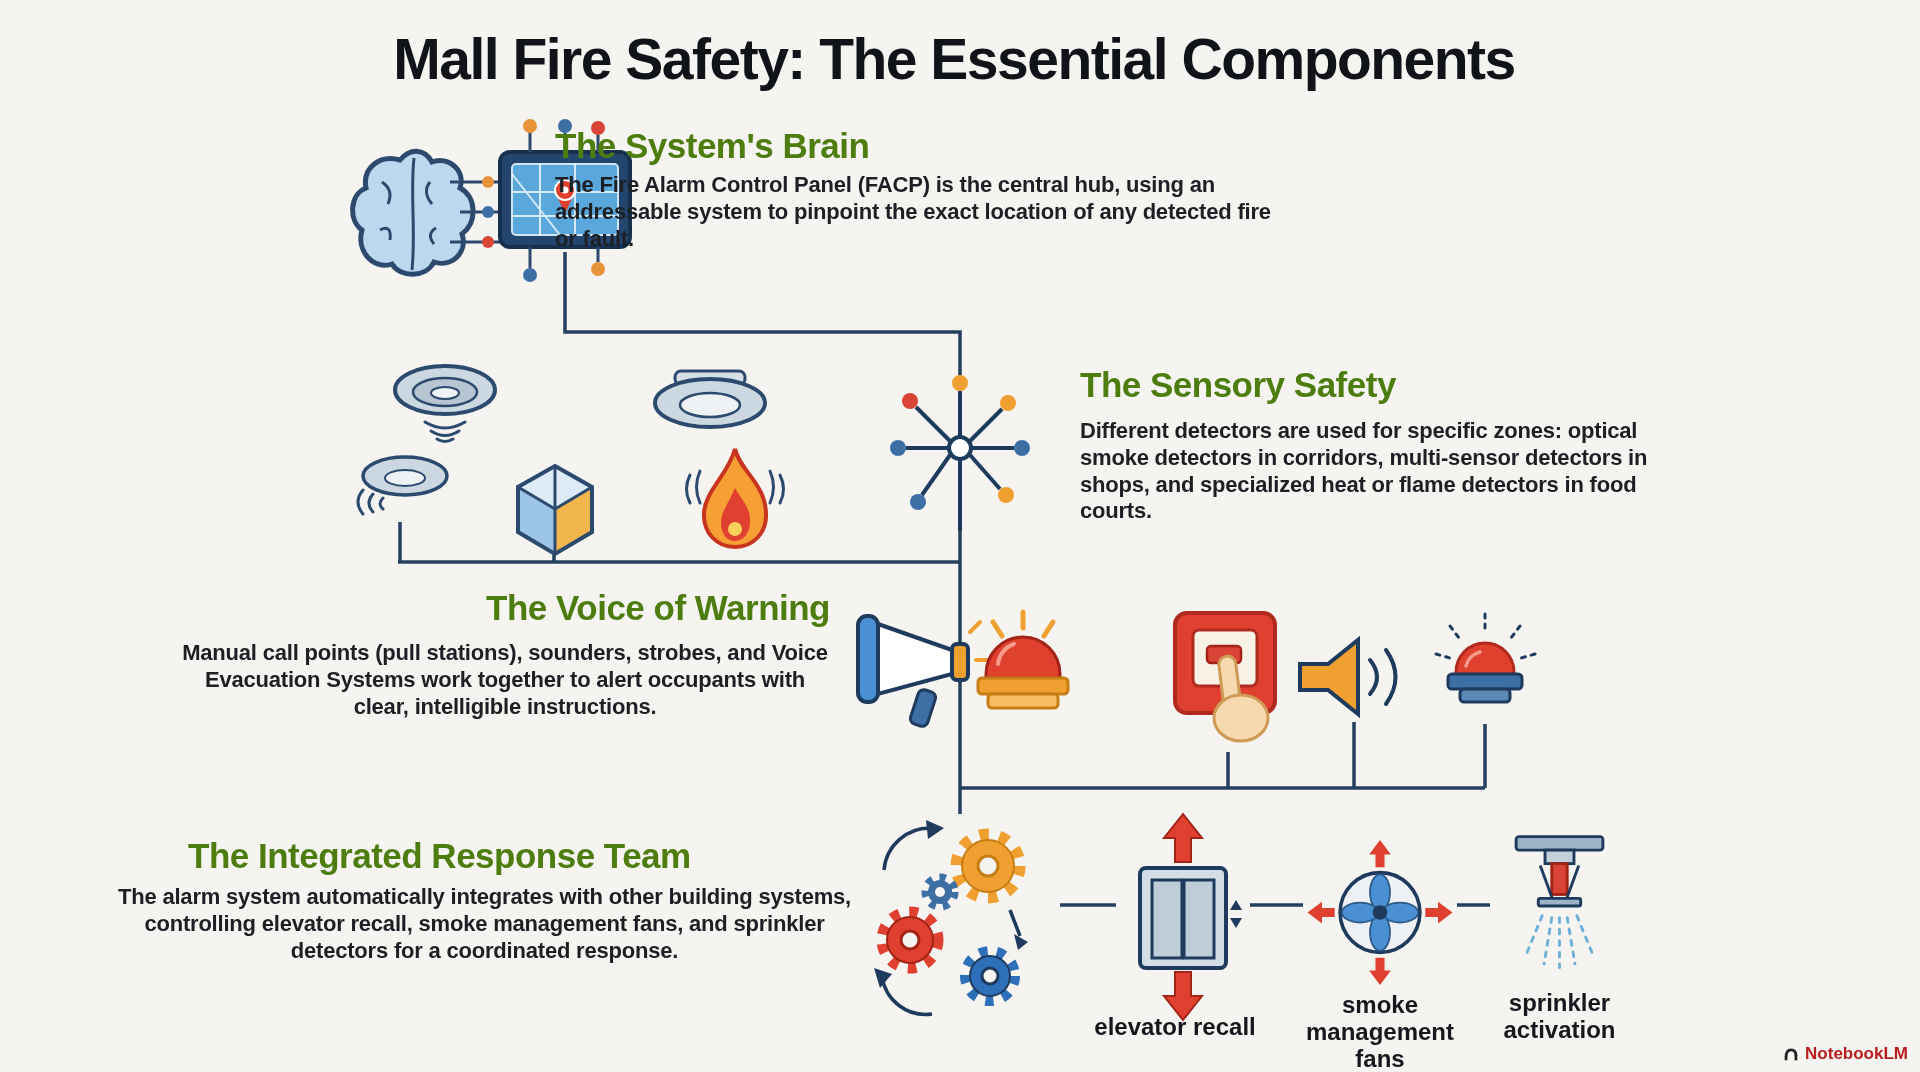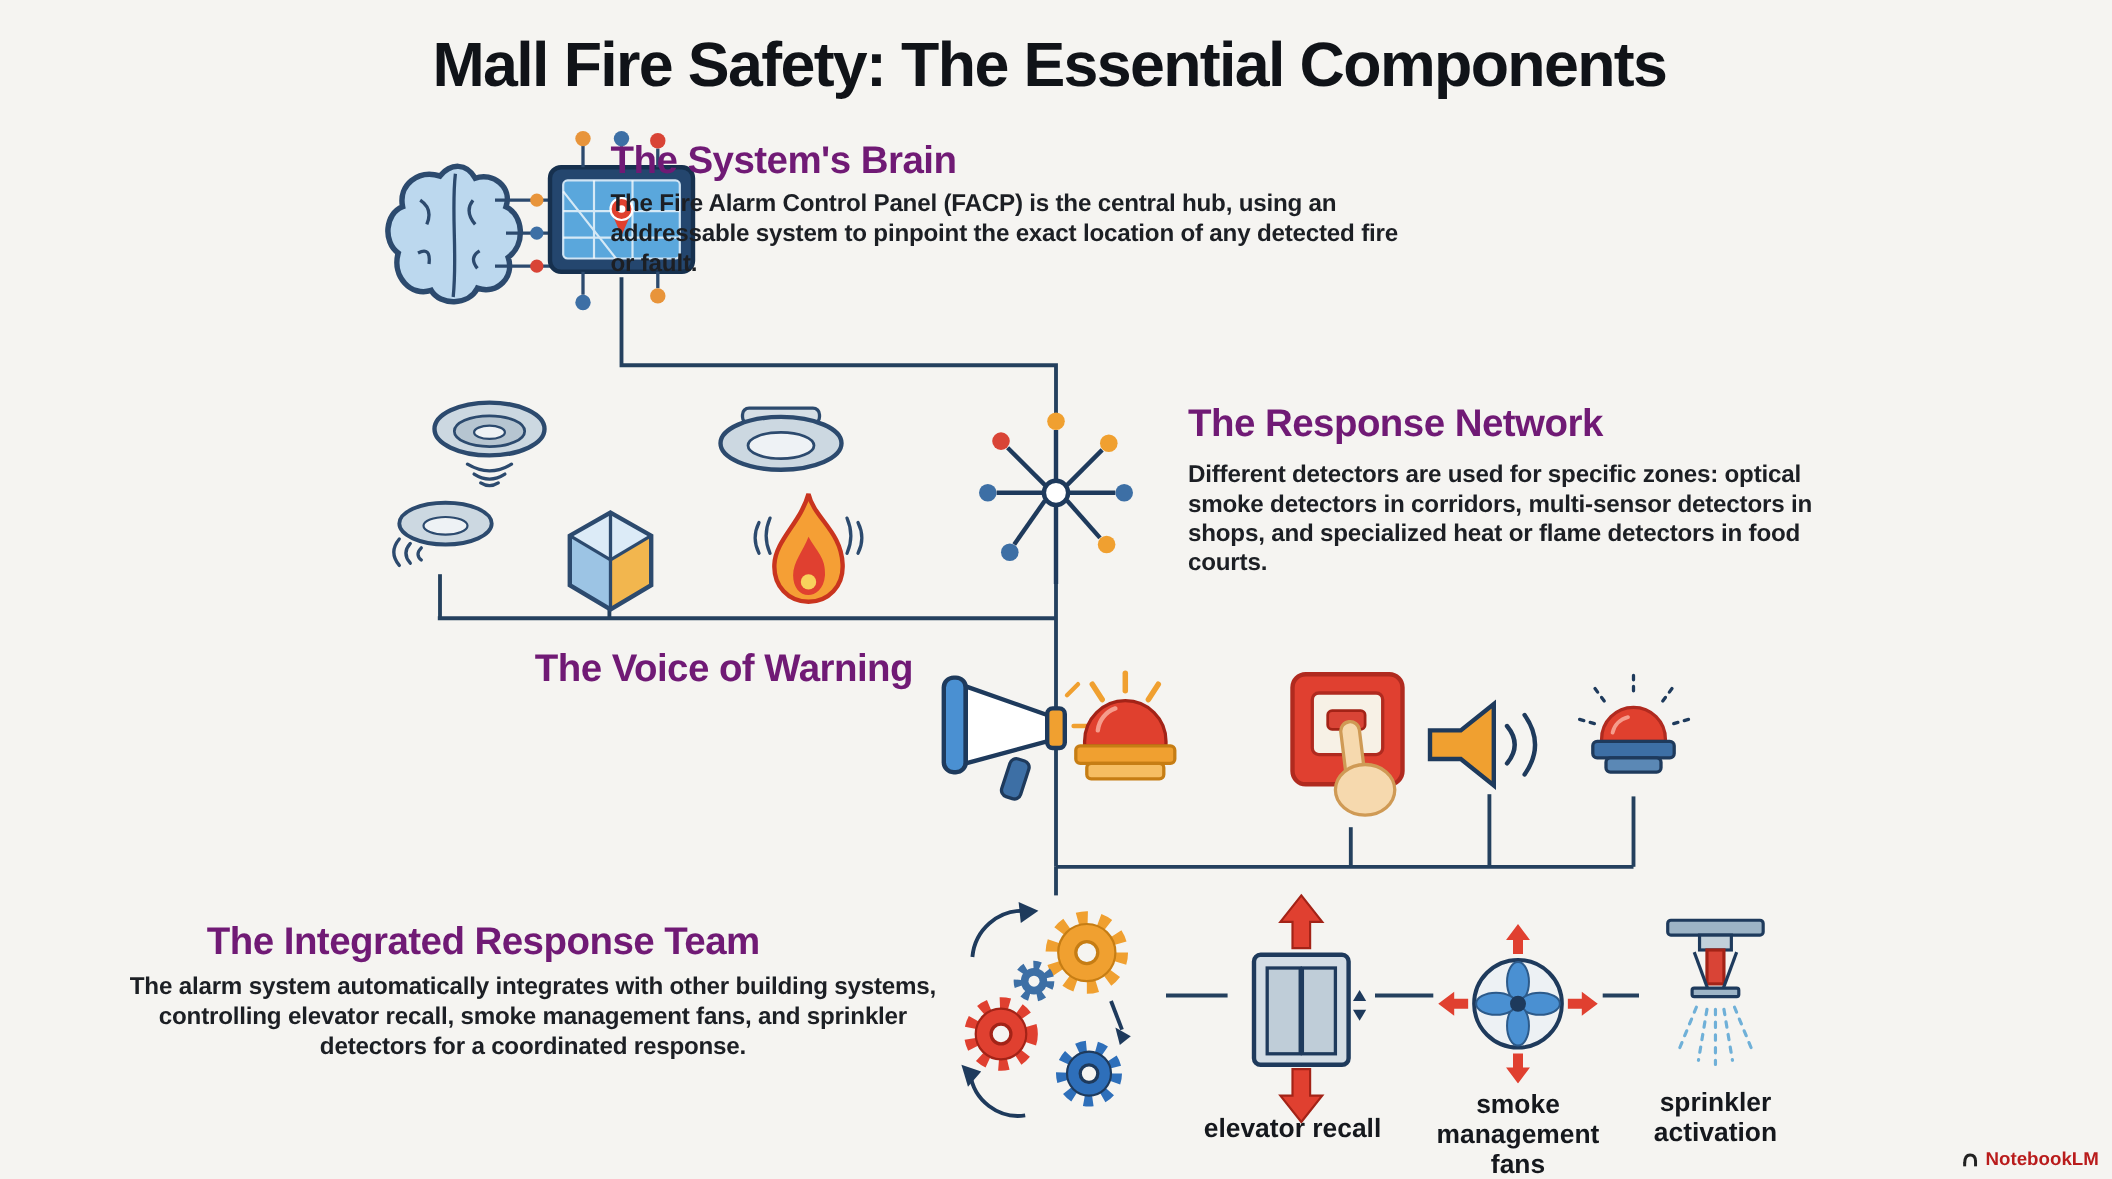--- a/index.html
+++ b/index.html
@@ -8,21 +8,21 @@
     background:#f5f4f1;
     font-family:"Liberation Sans", sans-serif;
     color:#15181d;
   }
   .abs{position:absolute;}
   .title{
     left:0;right:12px;top:26px;text-align:center;
     font-size:57px;font-weight:800;letter-spacing:-1.5px;color:#101318;
   }
   .heading{
-    font-size:35px;font-weight:800;letter-spacing:-0.5px;color:#701a75;white-space:nowrap;
+    font-size:35px;font-weight:800;letter-spacing:-0.5px;color:#4d7c0f;white-space:nowrap;
   }
   .body-text{
     font-size:22px;font-weight:600;line-height:1.22;letter-spacing:-0.2px;color:#1c1f24;
   }
   .icon-label{
     font-size:24px;font-weight:600;line-height:1.12;text-align:center;color:#15181d;
   }
   .right-align{text-align:right;}
   .center-align{text-align:center;}
   #connectors{left:0;top:0;width:1920px;height:1072px;pointer-events:none;}
@@ -175,24 +175,25 @@
       <circle cx="82" cy="85" r="11" fill="#ffffff" stroke="#1e3a5c" stroke-width="4"></circle>
       <circle cx="82" cy="20" r="8" fill="#f0a030"></circle>
       <circle cx="32" cy="38" r="8" fill="#d94436"></circle>
       <circle cx="20" cy="85" r="8" fill="#3d6fa5"></circle>
       <circle cx="40" cy="139" r="8" fill="#3d6fa5"></circle>
       <circle cx="130" cy="40" r="8" fill="#f0a030"></circle>
       <circle cx="144" cy="85" r="8" fill="#3d6fa5"></circle>
       <circle cx="128" cy="132" r="8" fill="#f0a030"></circle>
     </svg>
   </div>
-  <div class="abs heading" style="left:1080px;top:365px;">The Response Network</div>
+  <div class="abs heading" style="left:1080px;top:365px;">The Sensory Safety</div>
   <div class="abs body-text" style="left:1080px;top:418px;width:600px;">Different detectors are used for specific zones: optical smoke detectors in corridors, multi-sensor detectors in shops, and specialized heat or flame detectors in food courts.</div>
 
   <div class="abs heading right-align" style="left:230px;top:588px;width:600px;">The Voice of Warning</div>
+  <div class="abs body-text center-align" style="left:180px;top:640px;width:650px;">Manual call points (pull stations), sounders, strobes, and Voice Evacuation Systems work together to alert occupants with clear, intelligible instructions.</div>
 
   <div class="abs iconbox" style="left:852px;top:598px;width:150px;height:135px;">
     <svg viewBox="0 0 150 135">
       <rect x="62" y="92" width="18" height="36" rx="6" fill="#3d6fa5" stroke="#1e3a5c" stroke-width="3" transform="rotate(18 71 110)"></rect>
       <rect x="6" y="18" width="20" height="86" rx="9" fill="#4a90d2" stroke="#1e3a5c" stroke-width="4"></rect>
       <polygon points="26,26 100,52 100,76 26,96" fill="#ffffff" stroke="#1e3a5c" stroke-width="4"></polygon>
       <rect x="100" y="46" width="16" height="36" rx="5" fill="#f0a030" stroke="#1e3a5c" stroke-width="4"></rect>
       <g stroke="#f0a030" stroke-width="4" stroke-linecap="round">
         <line x1="118" y1="34" x2="128" y2="24"></line>
         <line x1="124" y1="62" x2="138" y2="62"></line>

